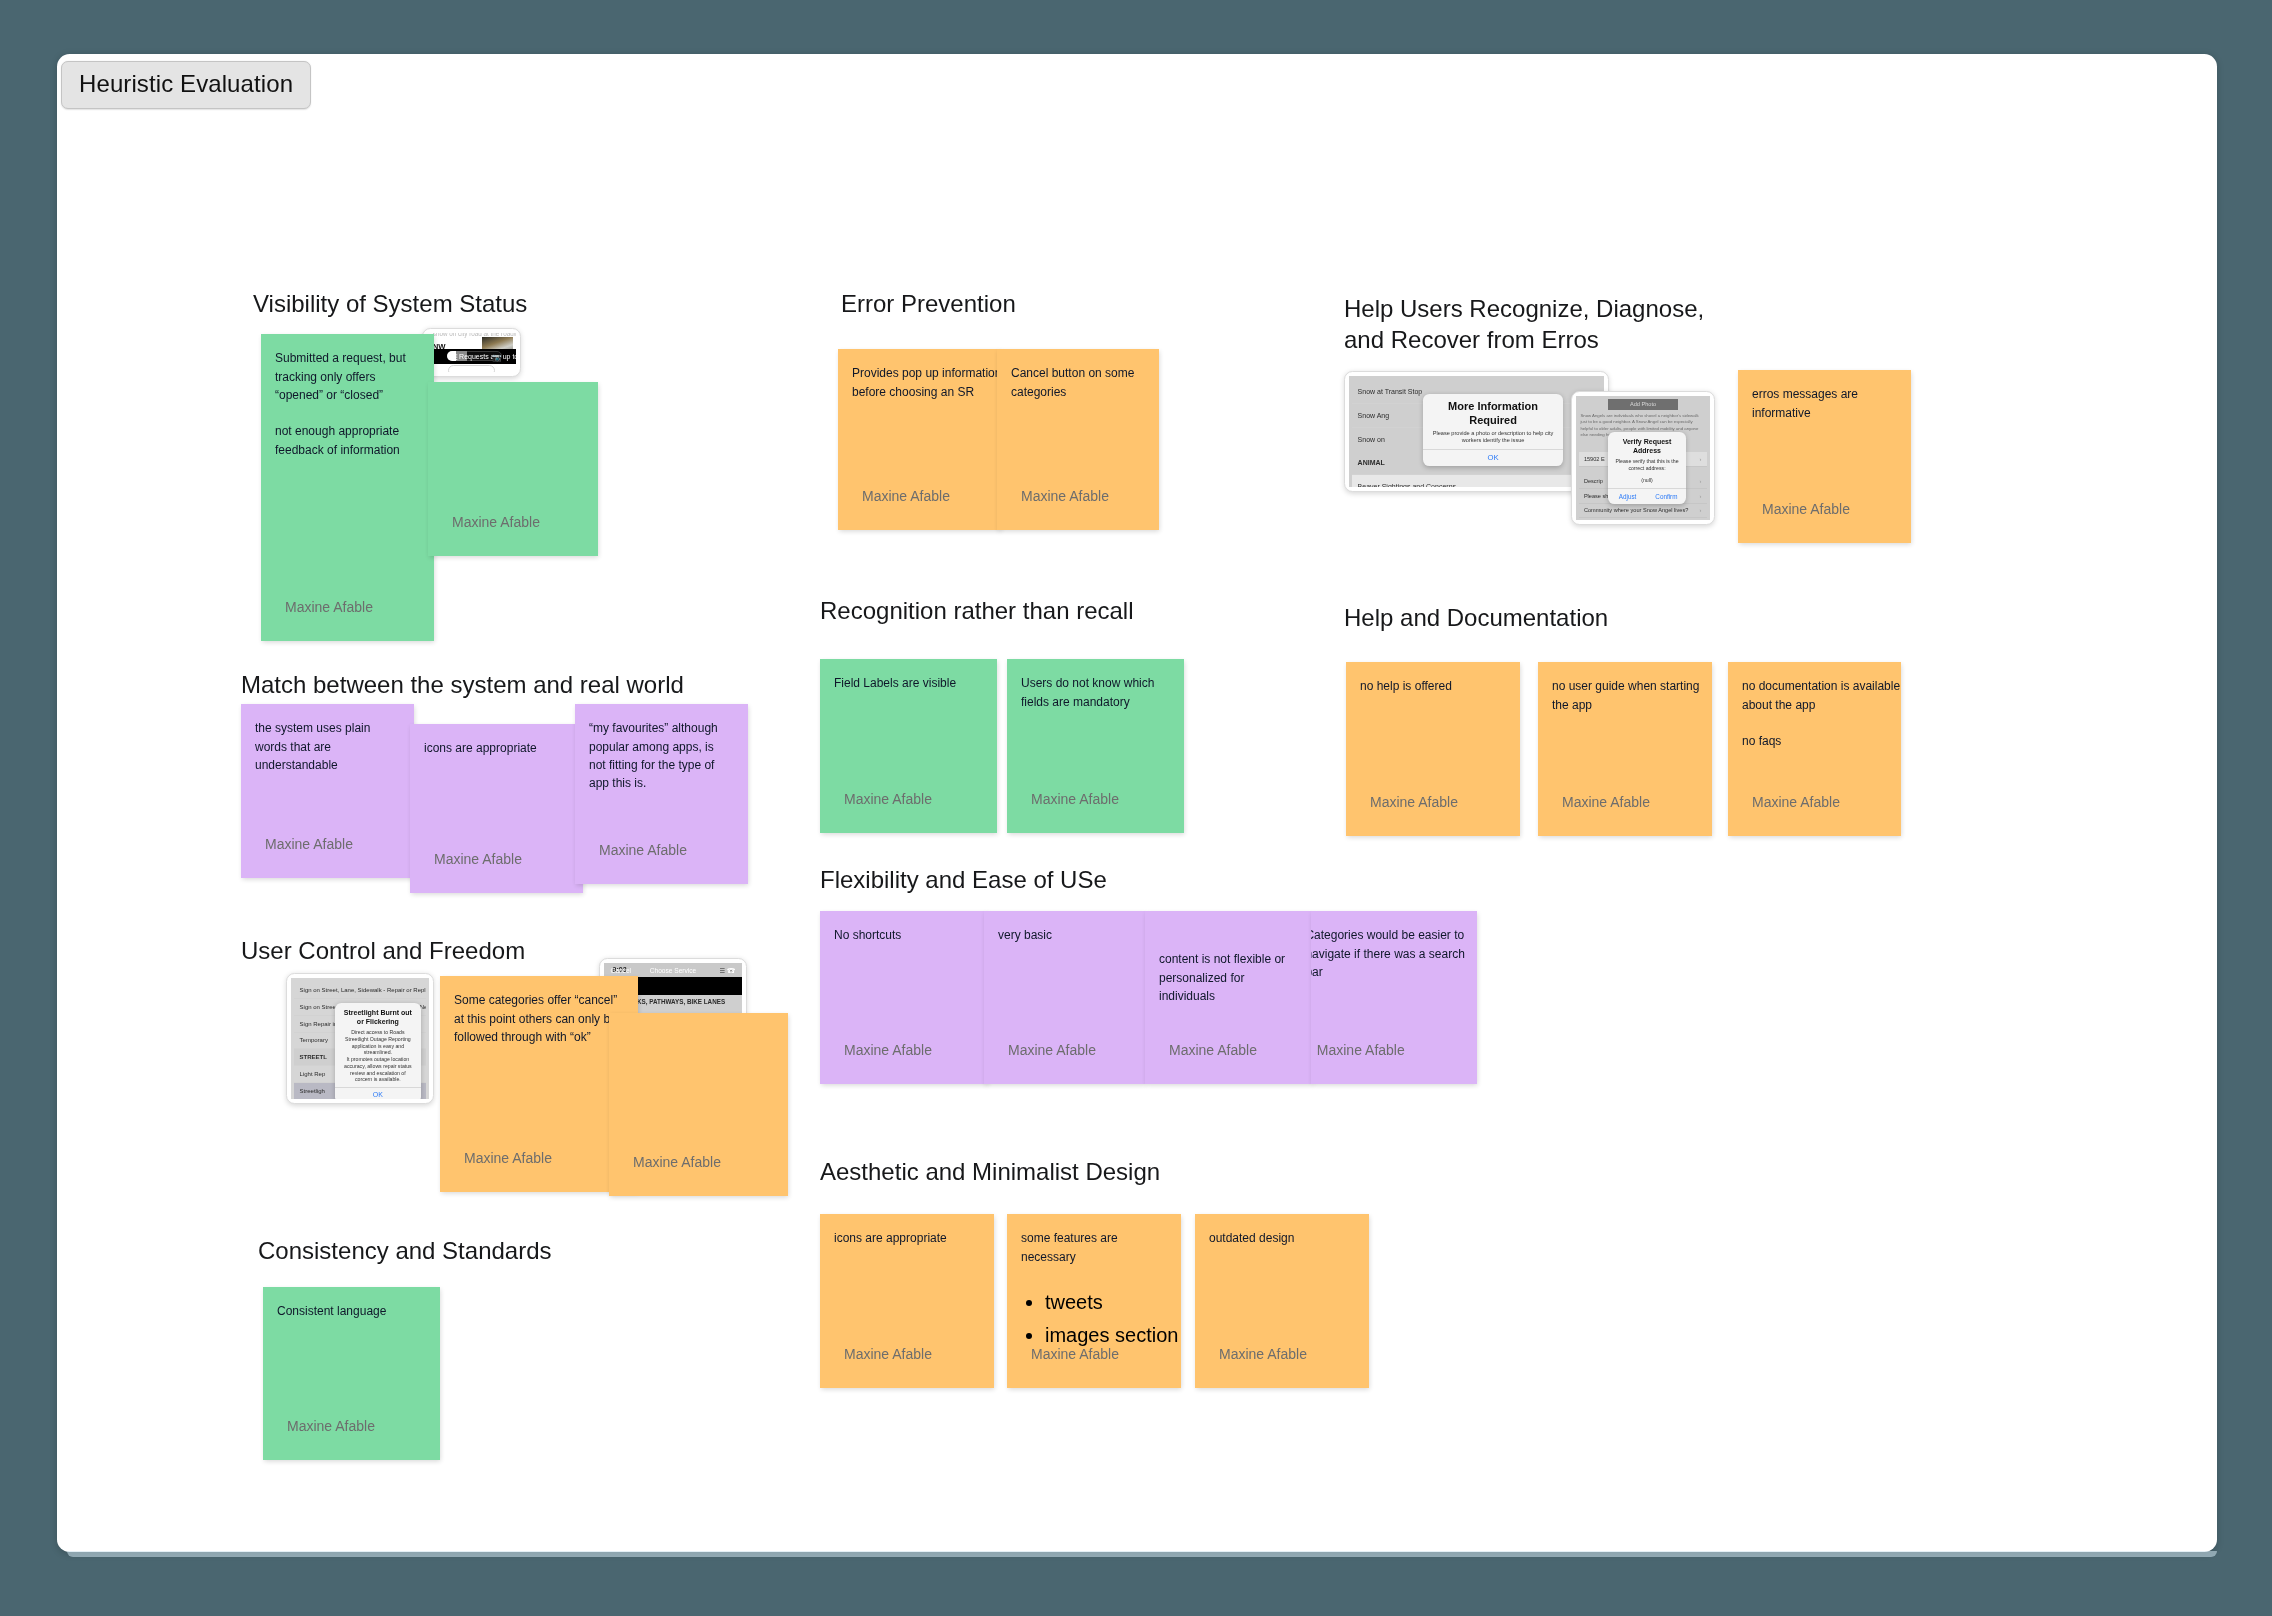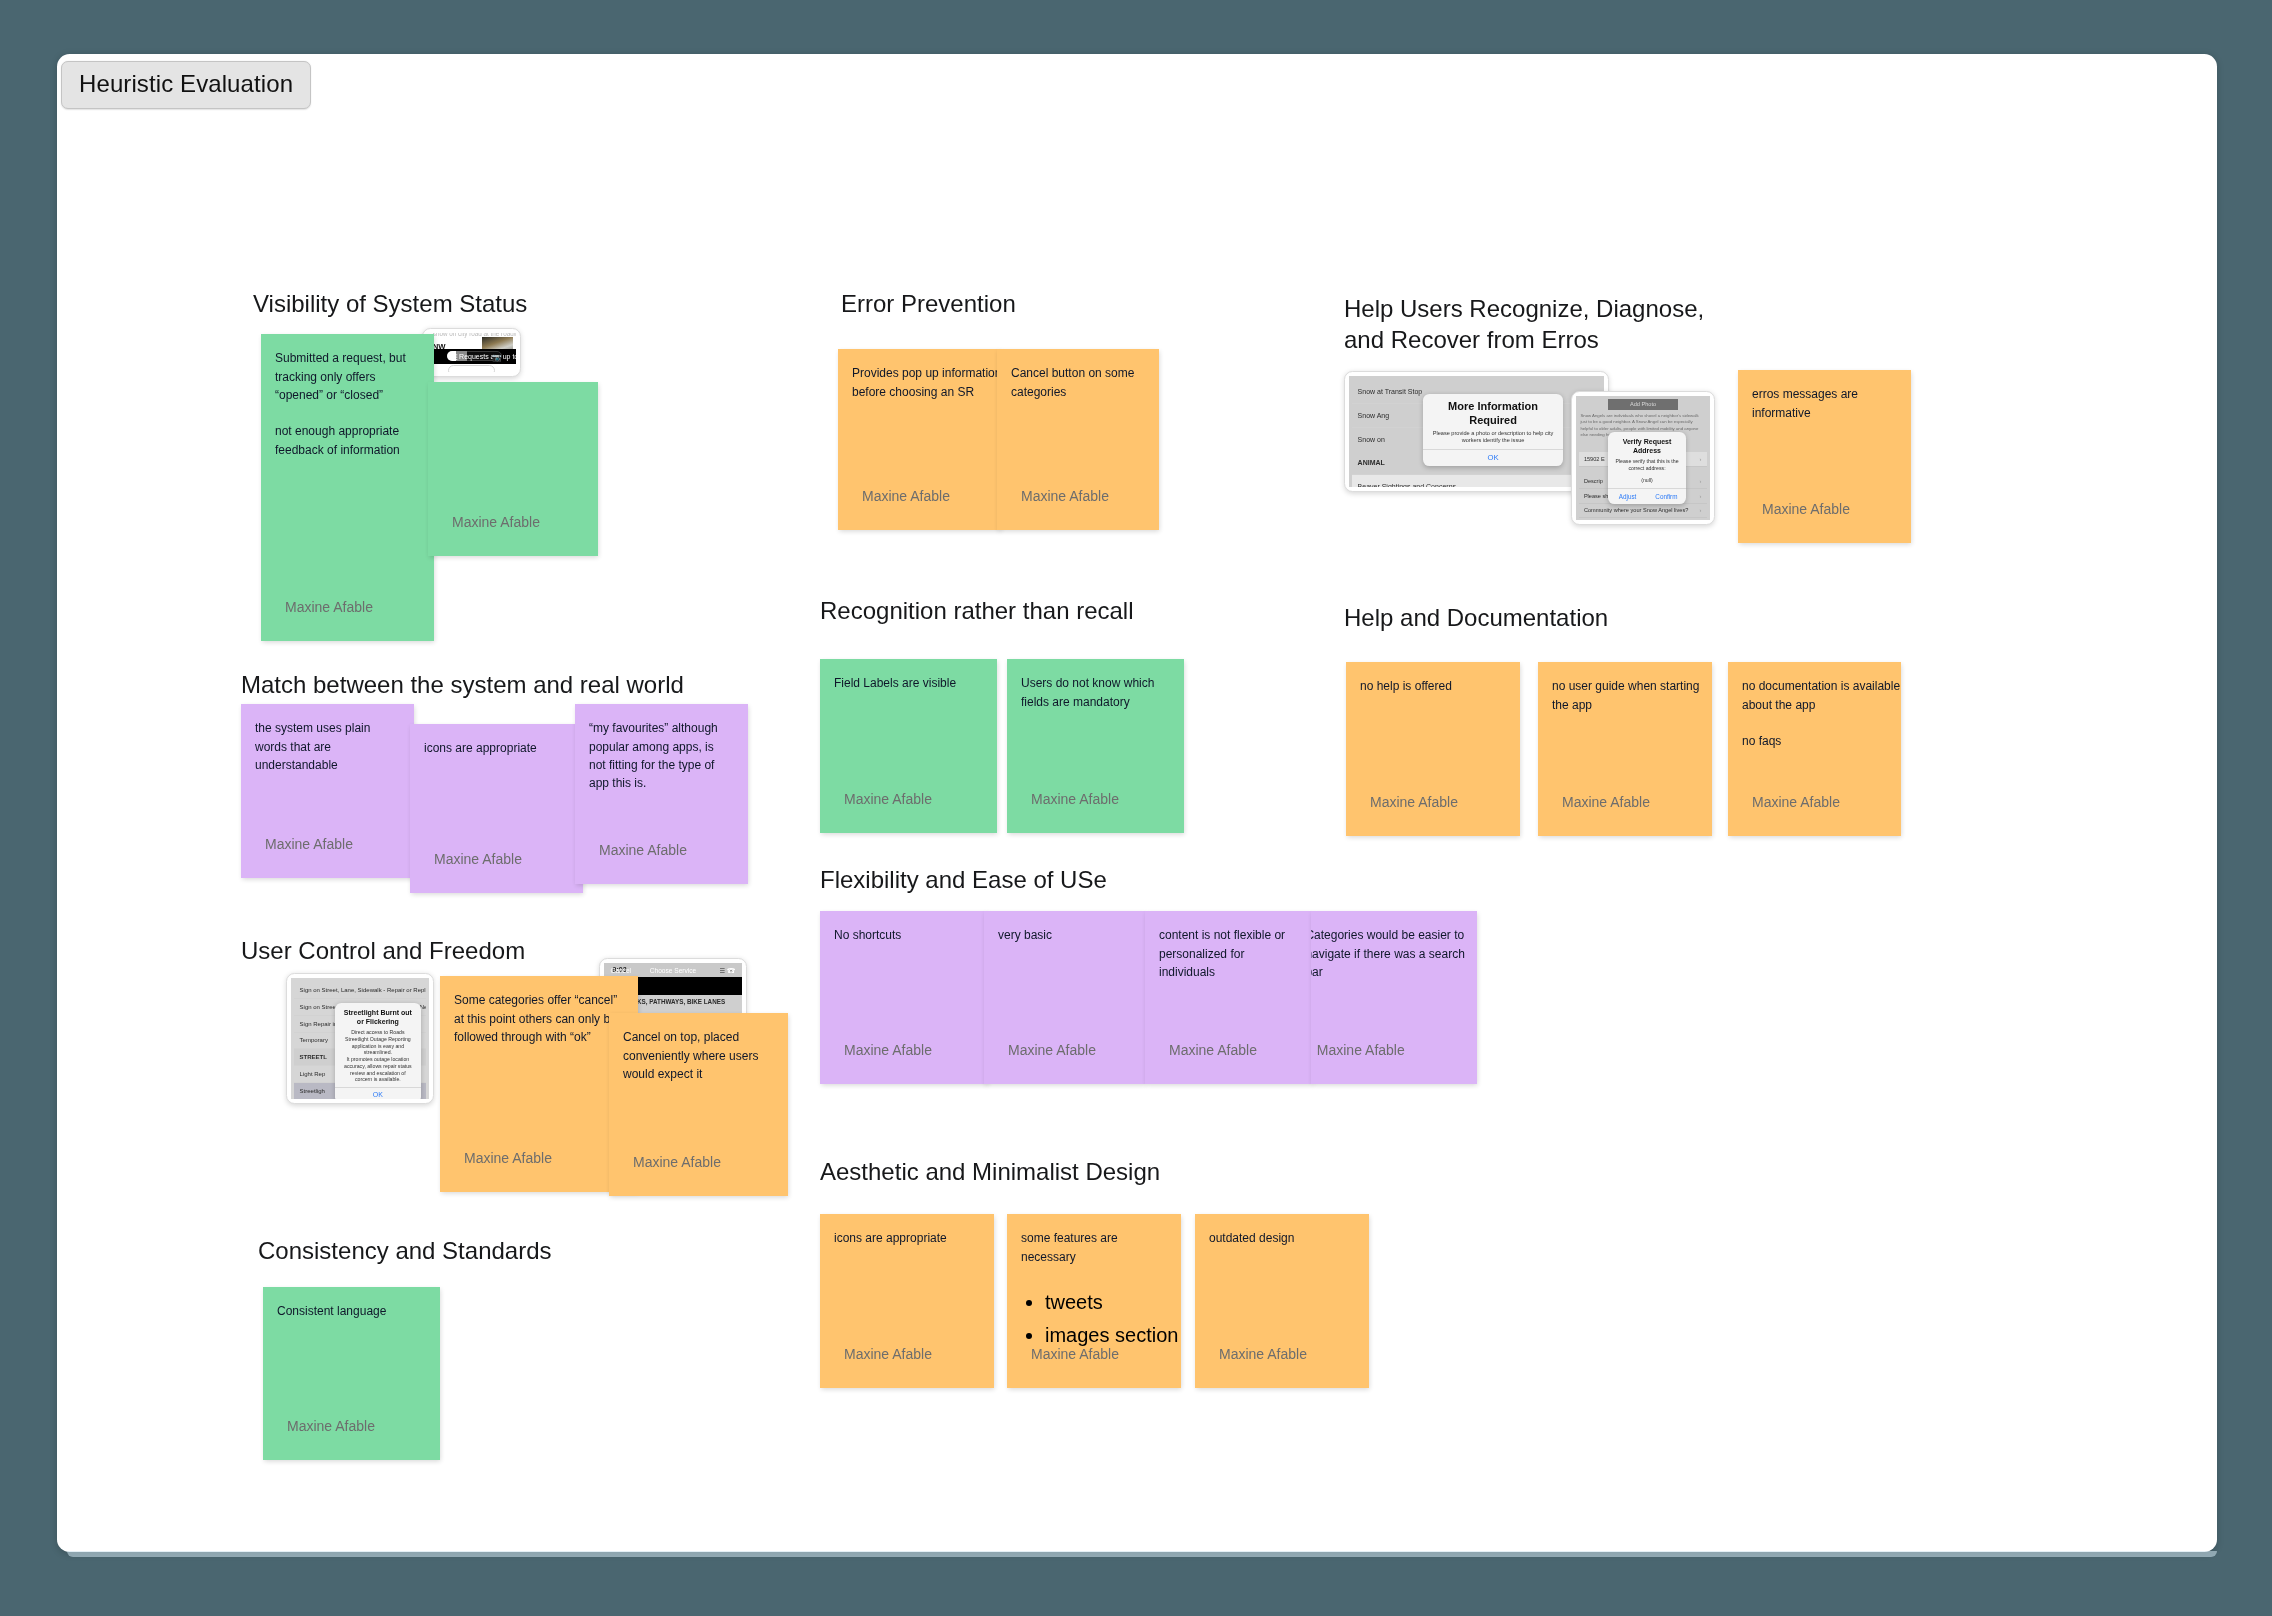--- a/index.html
+++ b/index.html
@@ -246,21 +246,20 @@
       <div class="shotC-hdr">SIDEWALKS, PATHWAYS, BIKE LANES</div>
       <div class="shotC-row">Pr</div>
     </div>
   </div>
 
   <div class="note" style="left:440px; top:976px; width:198px; height:216px; background:#ffc46e;">
     <div class="note-body" style="right:11.2px;">Some categories offer “cancel” at this point others can only be followed through with “ok”</div>
     <div class="note-author">Maxine Afable</div>
   </div>
   <div class="note" style="left:609px; top:1013px; width:179px; height:183px; background:#ffc46e;">
-    <div class="note-body" style="right:11.2px;">Cancel on top, placed conveniently where users would expect it</div>
     <div class="note-author">Maxine Afable</div>
   </div>
 
   <div class="heading" style="left:258px; top:1235px;">Consistency and Standards</div>
   <div class="note" style="left:254px; top:1287px; width:177px; height:173px; background:#7ddba3;margin-left:9px;">
     <div class="note-body" style="right:15.4px;">Consistent language</div>
     <div class="note-author">Maxine Afable</div>
   </div>
 
   <div class="heading" style="left:841px; top:288px;">Error Prevention</div>
@@ -286,21 +285,21 @@
   <div class="heading" style="left:820px; top:864px;">Flexibility and Ease of USe</div>
   <div class="note" style="left:820px; top:911px; width:168px; height:173px; background:#dbb4f7;">
     <div class="note-body" style="right:10px;">No shortcuts</div>
     <div class="note-author">Maxine Afable</div>
   </div>
   <div class="note" style="left:984px; top:911px; width:162px; height:173px; background:#dbb4f7;">
     <div class="note-body" style="right:11.2px;">very basic</div>
     <div class="note-author">Maxine Afable</div>
   </div>
   <div class="note" style="left:1145px; top:911px; width:168px; height:173px; background:#dbb4f7;">
-    <div class="note-body" style="right:11.2px;">content is not flexible or personalized for individuals</div>
+    <div class="note-body" style="right:11.2px;margin-top:24px;">content is not flexible or personalized for individuals</div>
     <div class="note-author">Maxine Afable</div>
   </div>
   <div class="note" style="left:1311px; top:911px; width:166px; height:173px; background:#dbb4f7;">
     <div class="note-body clipped-left" style="right:0px;">Categories would be easier to navigate if there was a search bar</div>
     <div class="note-author" style="left:-4.2px;">Maxine Afable</div>
   </div>
 
   <div class="heading" style="left:820px; top:1156px;">Aesthetic and Minimalist Design</div>
   <div class="note" style="left:820px; top:1214px; width:174px; height:174px; background:#ffc46e;">
     <div class="note-body" style="right:11.2px;">icons are appropriate</div>

